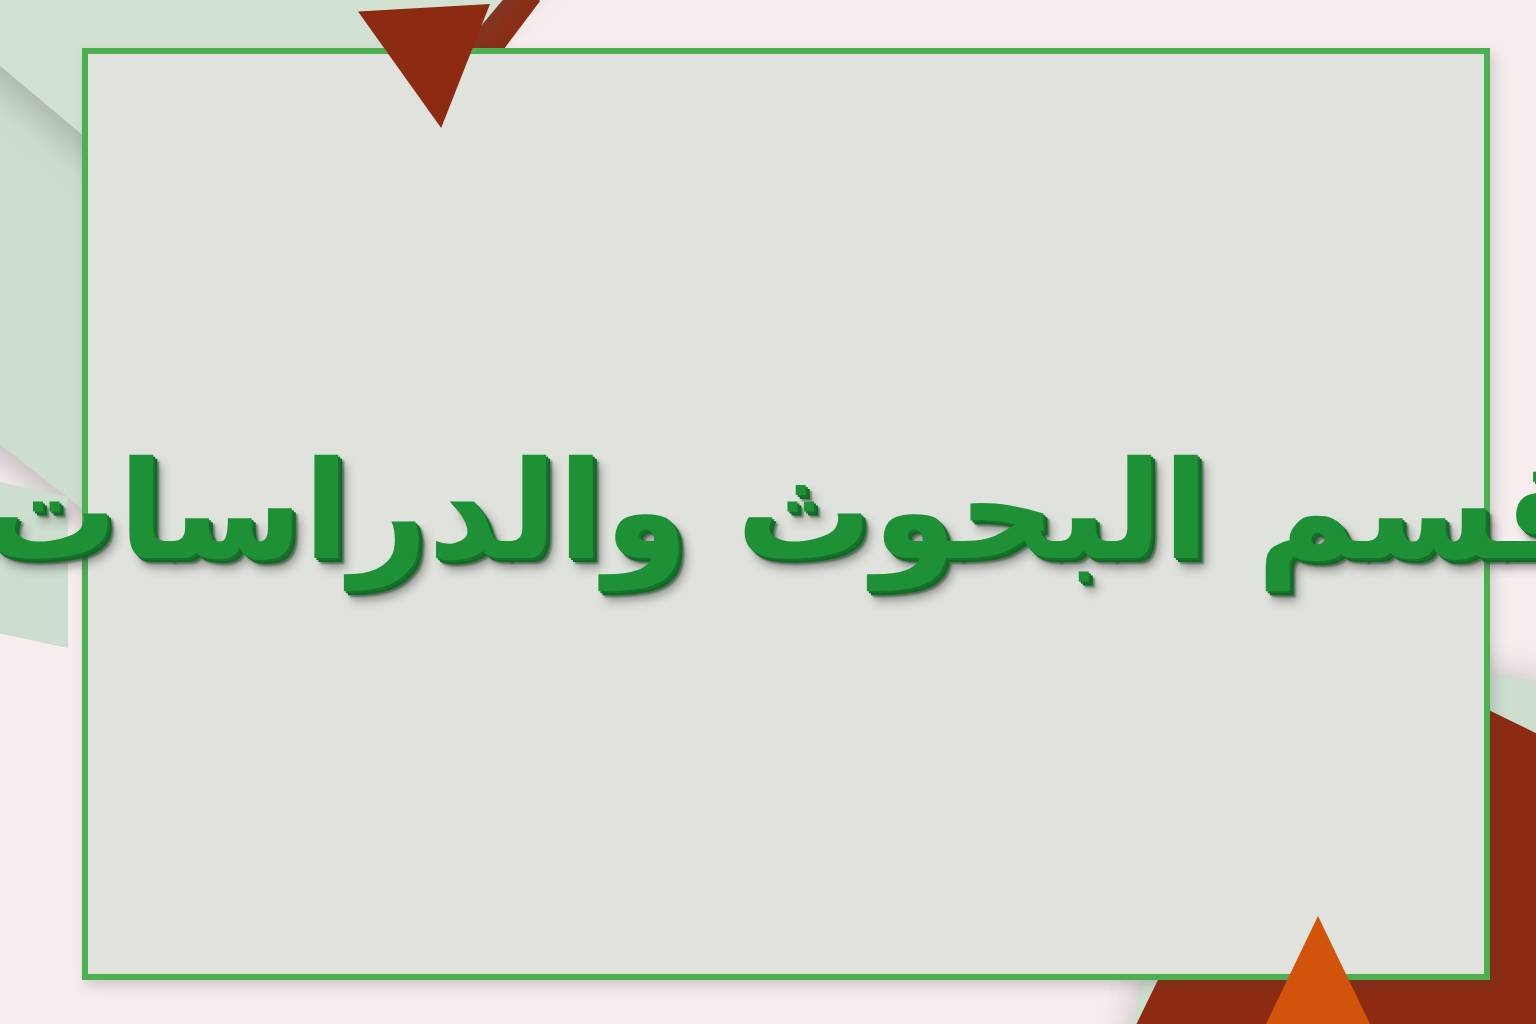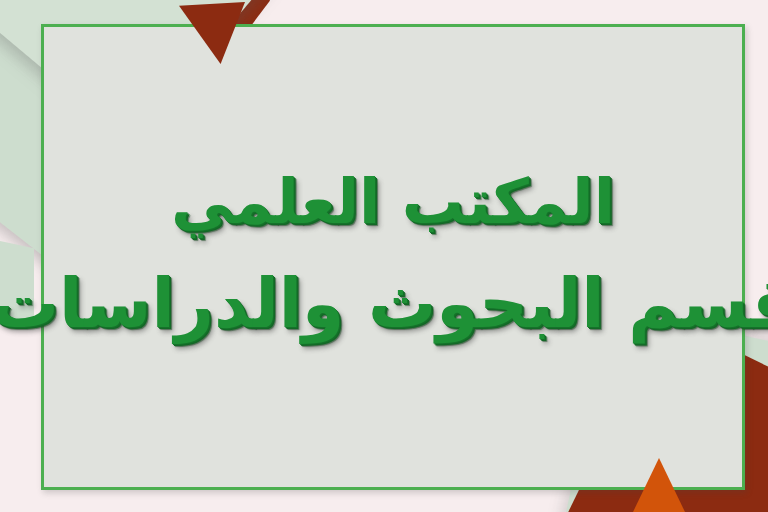--- a/index.html
+++ b/index.html
@@ -163,17 +163,16 @@
   <div id="deco-mint-left-tab" class="deco" style="background: rgb(205, 221, 206);"></div>
   <div id="deco-mint-bottomright" class="deco" style="background: rgb(205, 221, 206);"></div>
   <div id="deco-red-bottomright" class="deco" style="background: rgb(140, 43, 17);"></div>
 
   <div id="panel" style="background: rgb(224, 226, 221); border-color: rgb(76, 175, 80);"></div>
 
   <div id="deco-red-triangle-top" class="deco" style="background: rgb(140, 43, 17);"></div>
   <div id="deco-orange-triangle-bottom" class="deco" style="background: rgb(210, 84, 10);"></div>
 
   <div id="title-block" lang="ar" style="direction: rtl;">
-    <div id="title-line-1" class="title-line" style="color: rgb(30, 145, 54);">المكتب العلمي</div>
     <div id="title-line-2" class="title-line" style="color: rgb(30, 145, 54);">قسم البحوث والدراسات</div>
   </div>
 
 </div>
 
 </body></html>

